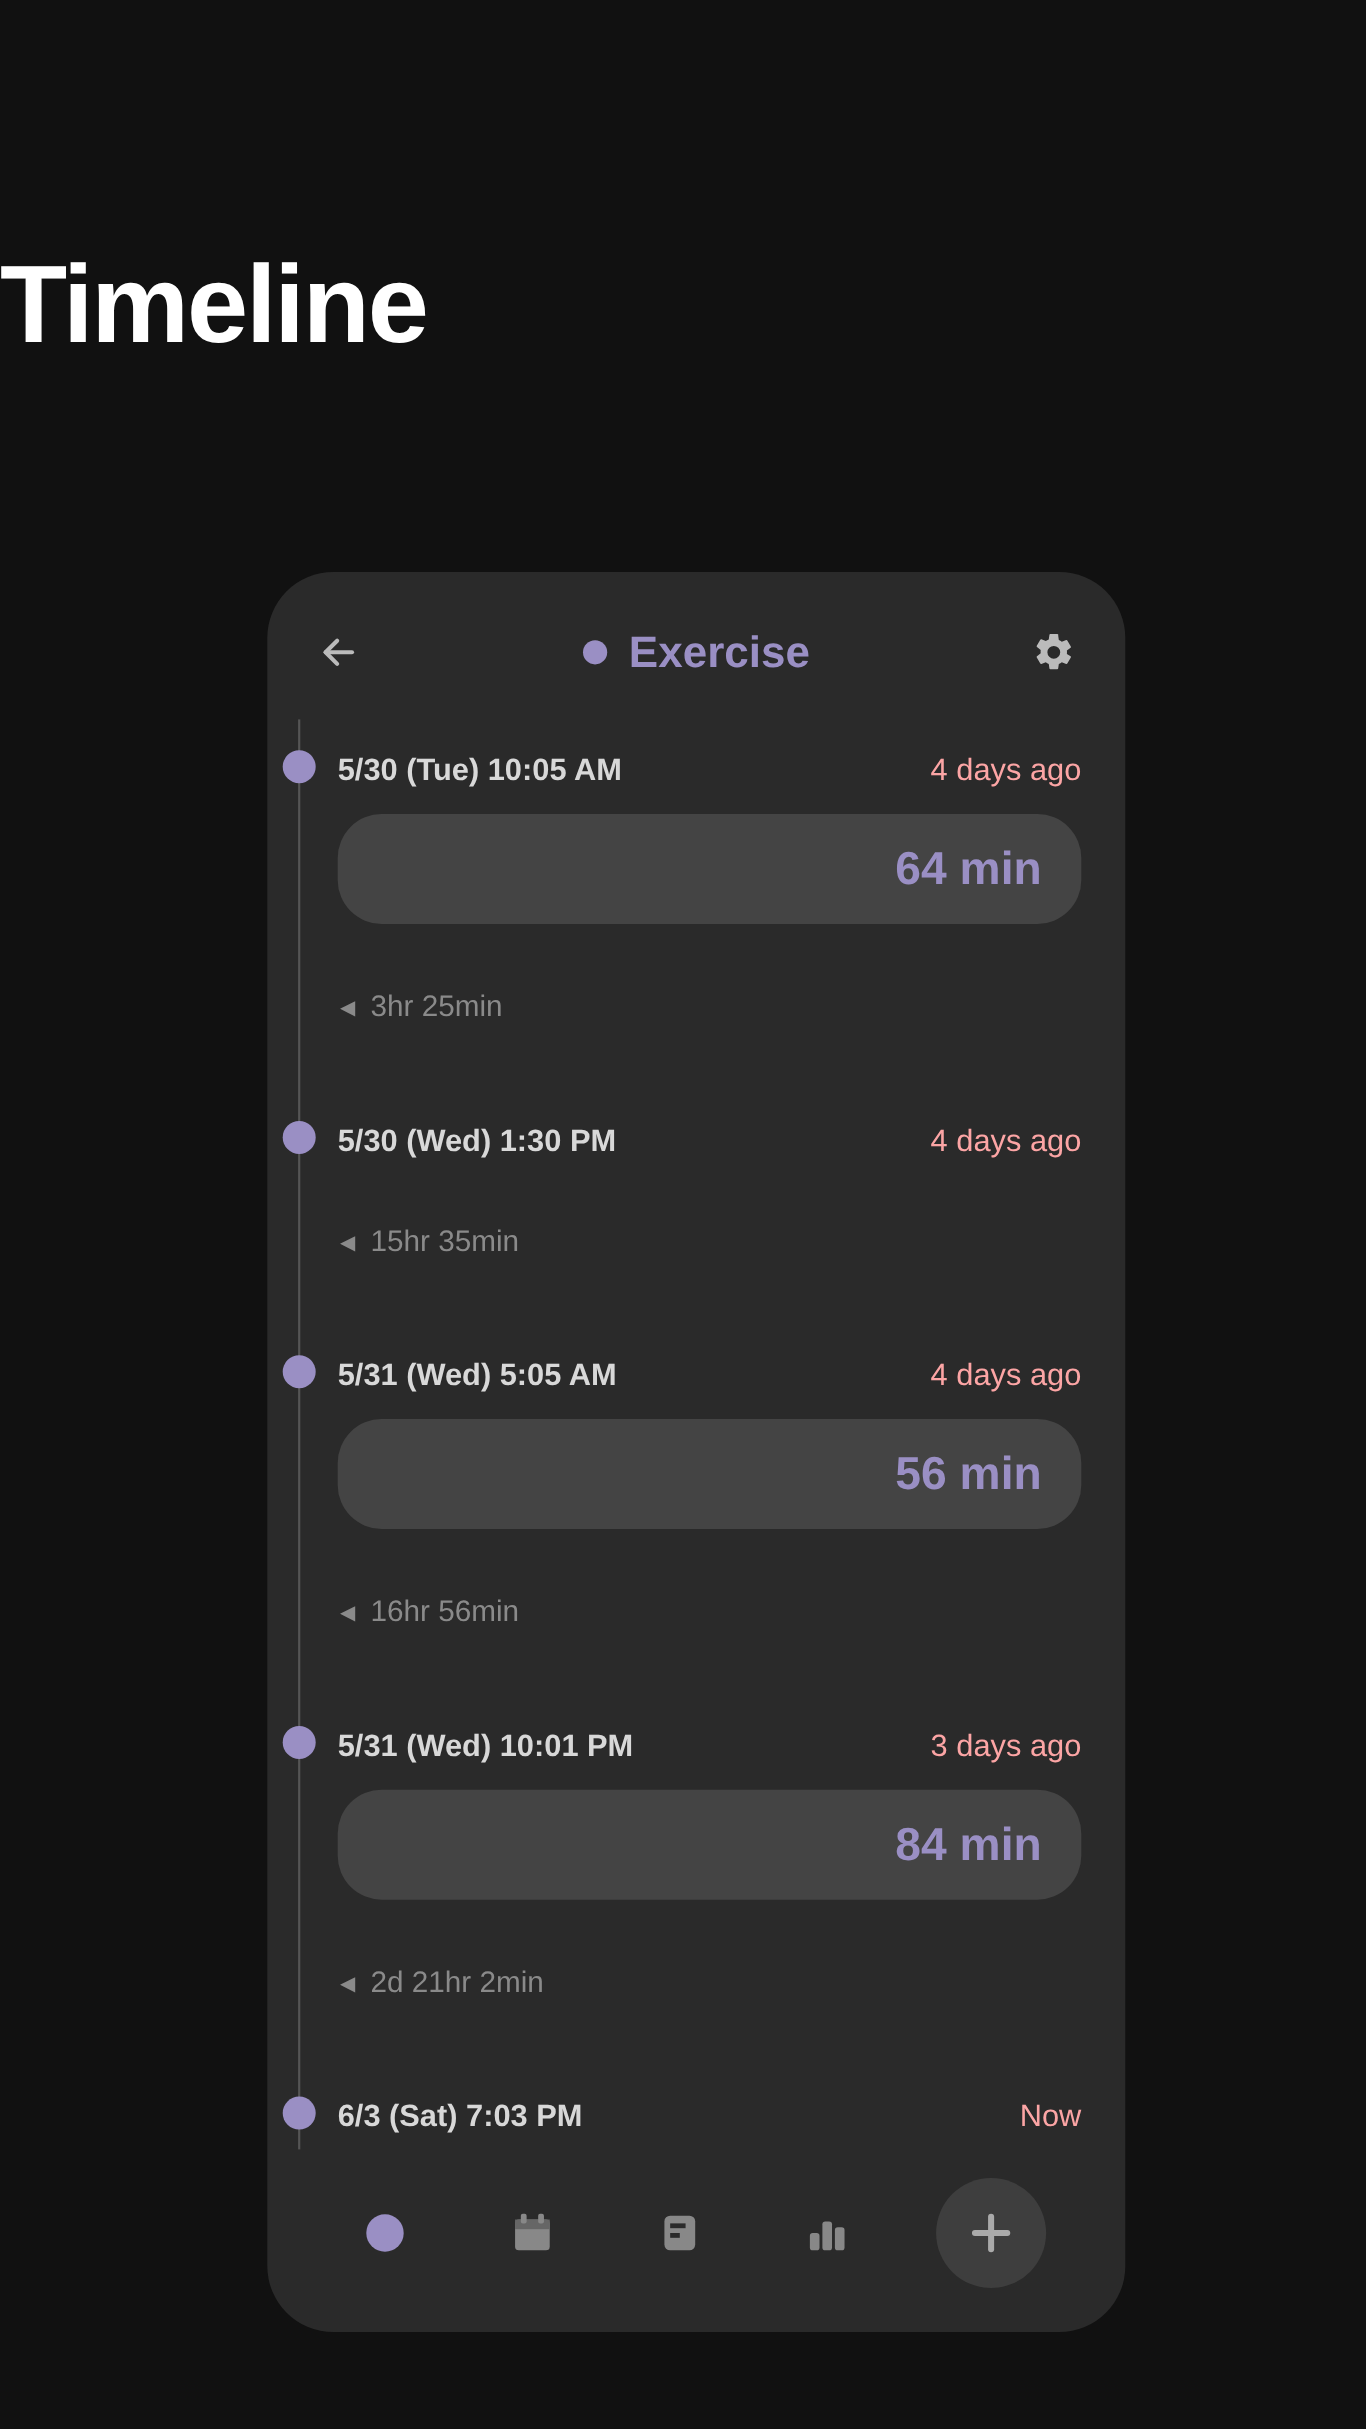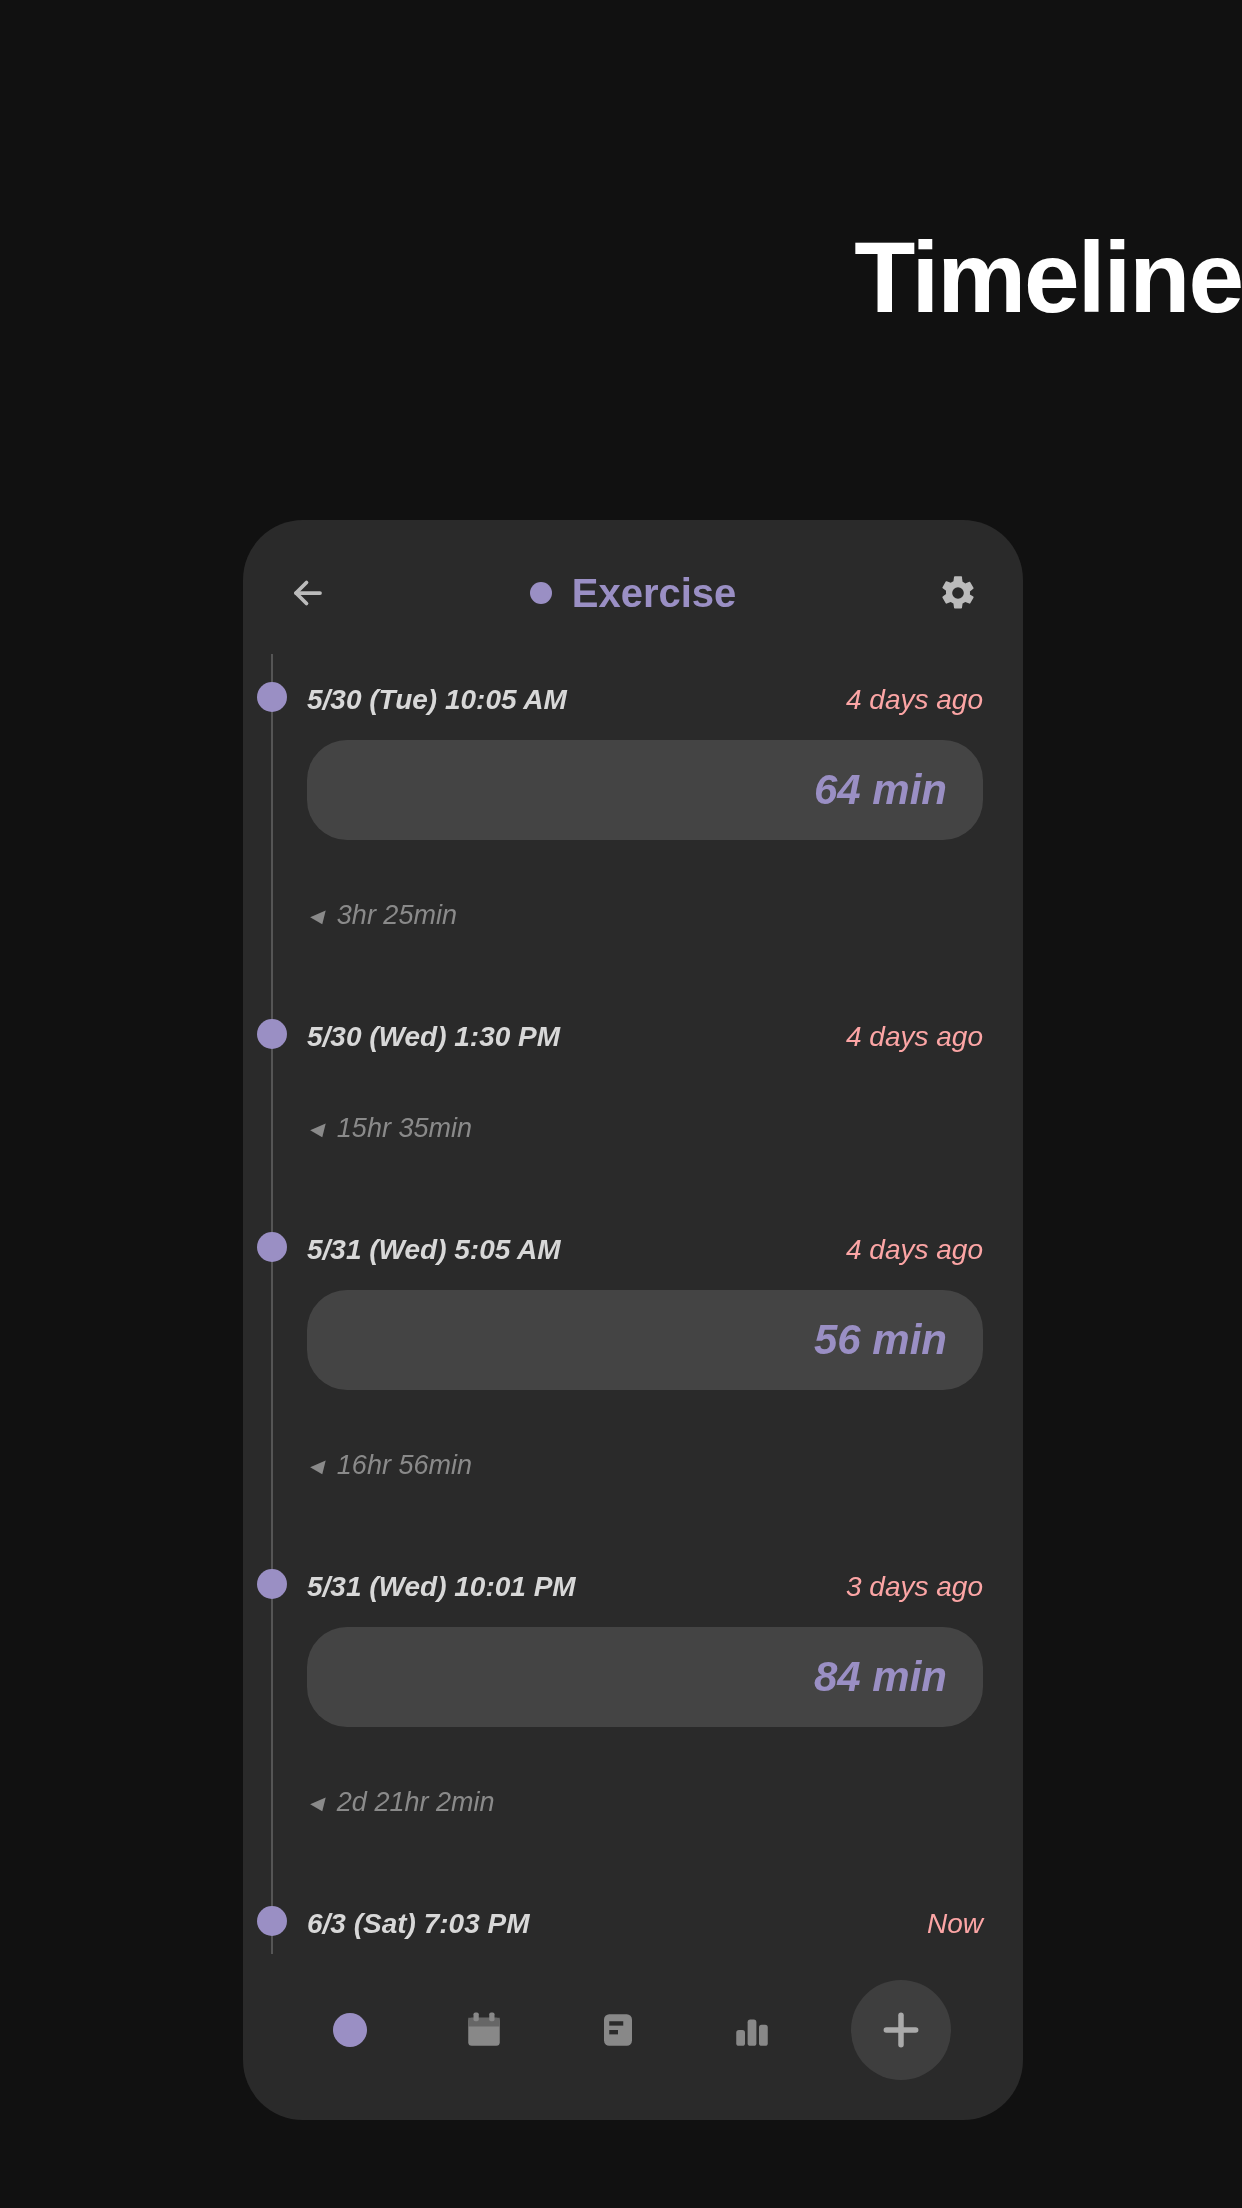--- a/index.html
+++ b/index.html
@@ -9,21 +9,21 @@
   }
   body {
     width: 1242px;
     height: 2208px;
     background: #111111;
     font-family: -apple-system, BlinkMacSystemFont, "Segoe UI", Arial, sans-serif;
     color: #fff;
     overflow: hidden;
   }
   .page-title {
-    text-align: right;
+    text-align: left;
     font-size: 100px;
     font-weight: 700;
     padding-top: 220px;
     letter-spacing: -2px;
   }
   .phone-frame {
     position: absolute;
     left: 243px;
     top: 520px;
     width: 780px;
@@ -82,21 +82,20 @@
     position: absolute;
     left: 28px;
     top: 0px;
     width: 2px;
     background: #555;
     height: 100%;
   }
   .entry {
     position: relative;
     margin-bottom: 60px;
-    font-style: italic;
   }
   .entry-dot {
     position: absolute;
     left: -16px;
     top: 28px;
     width: 30px;
     height: 30px;
     border-radius: 50%;
     background: #9a8fc4;
   }

